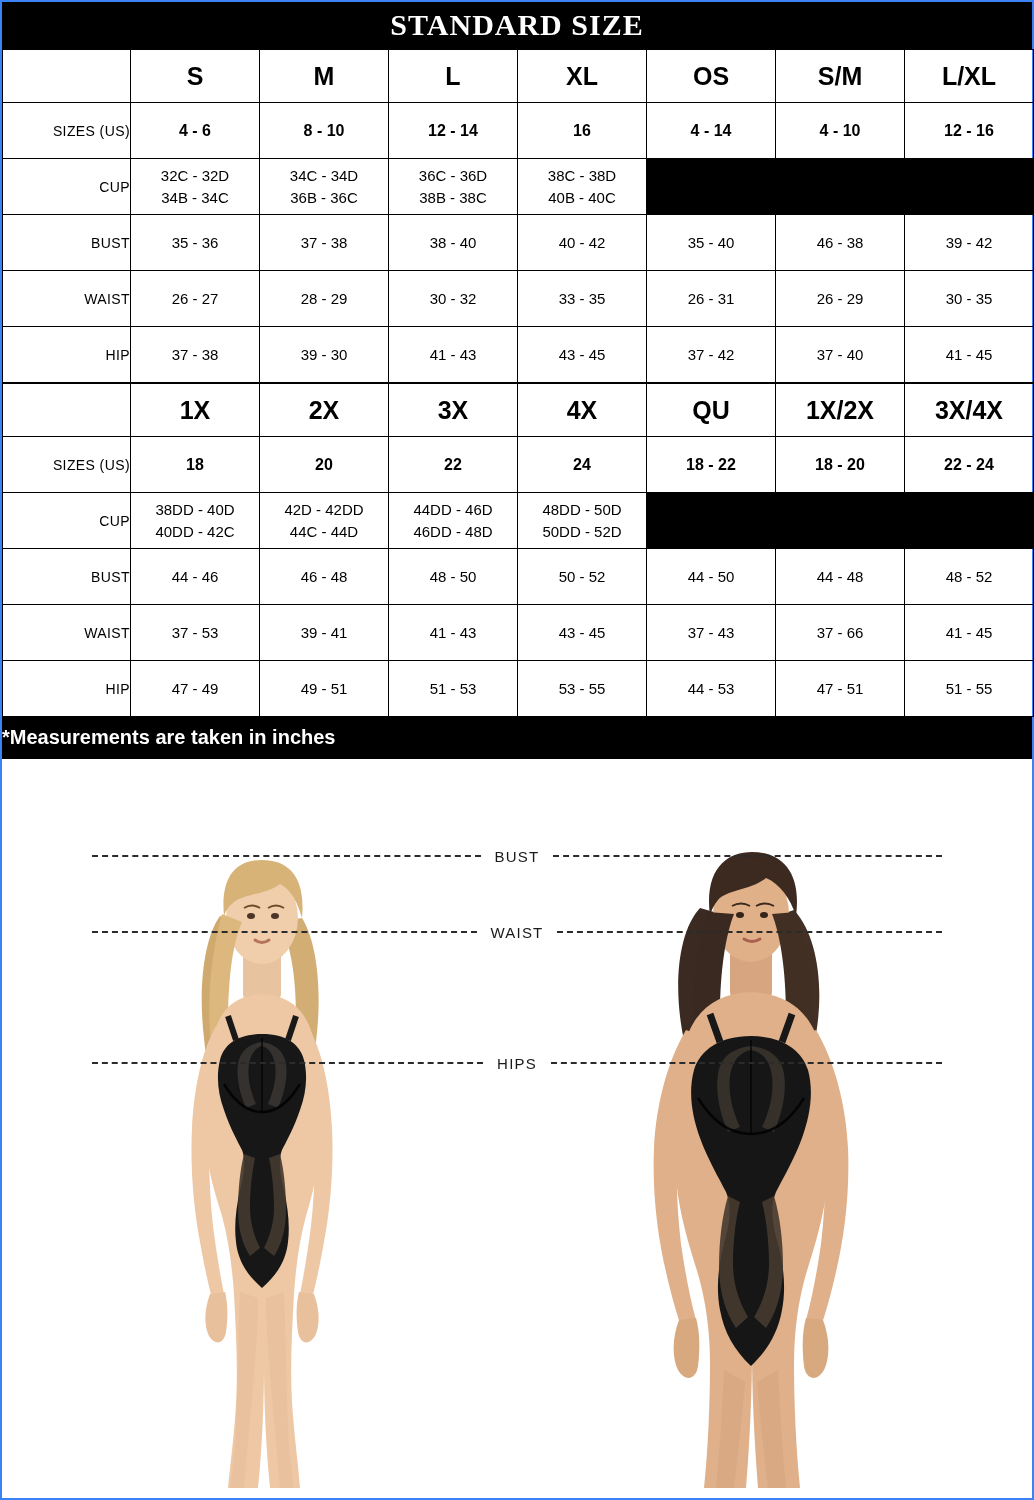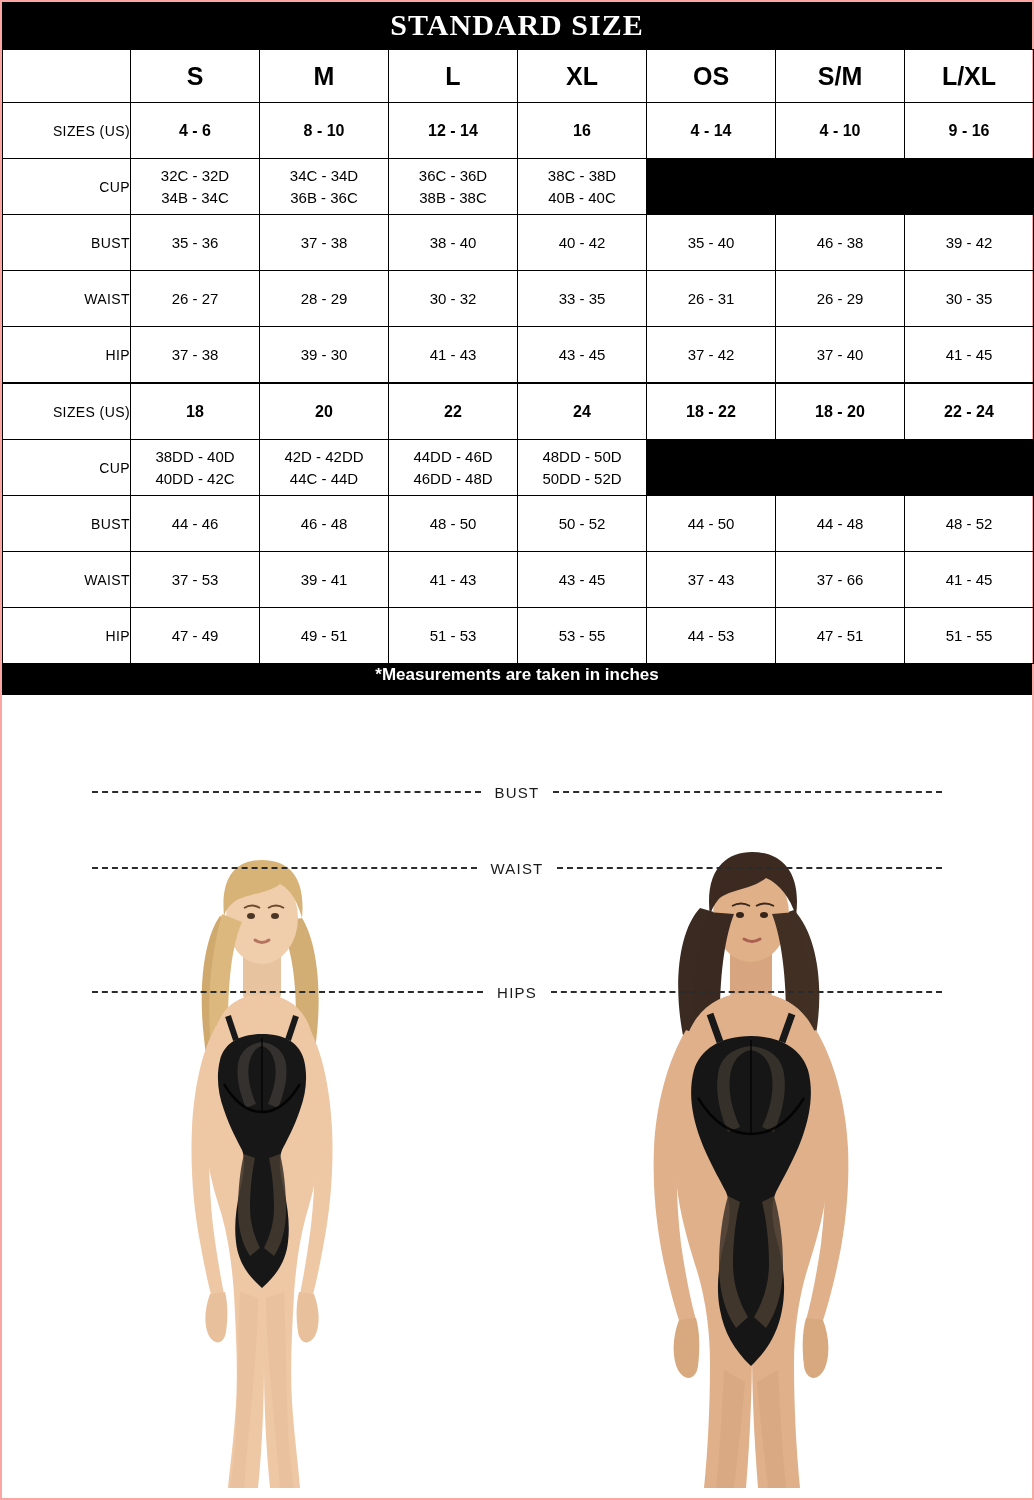--- a/index.html
+++ b/index.html
@@ -12,21 +12,21 @@
     height: 1500px;
     font-family: "Liberation Sans", sans-serif;
     color: #000;
     overflow: hidden;
   }
   .page {
     width: 1034px;
     height: 1500px;
     position: relative;
     box-sizing: border-box;
-    border: 2px solid #fca5a5;
+    border: 2px solid #3b82f6;
     background: #fff;
     display: flex;
     flex-direction: column;
   }
   
   .section-title {
     background: #000;
     color: #fff;
     text-align: center;
     font-family: "Liberation Serif", serif;
@@ -79,24 +79,23 @@
   td.cup-cell .l2 { display: block; }
   
   col.c0 { width: 128px; }
   col.cx { width: 129px; }
   col.cl { width: 129px; }
 
   
   .footnote {
     background: #000;
     color: #fff;
-    text-align: center;
-    font-size: 17px;
+    font-size: 20px;
     font-weight: bold;
-    padding: 1px 0 10px 0;
+    padding: 9px 0 10px 0;
   }
   
   .figure-area {
     position: relative;
     flex: 1 1 auto;
     background: #fff;
     overflow: hidden;
   }
   .measure-line {
     position: absolute;
@@ -155,21 +154,21 @@
           <th class="size-head">L/XL</th>
         </tr>
         <tr>
           <td class="rowlabel">SIZES (US)</td>
           <td class="bold-cell">4 - 6</td>
           <td class="bold-cell">8 - 10</td>
           <td class="bold-cell">12 - 14</td>
           <td class="bold-cell">16</td>
           <td class="bold-cell">4 - 14</td>
           <td class="bold-cell">4 - 10</td>
-          <td class="bold-cell">9 - 16</td>
+          <td class="bold-cell">12 - 16</td>
         </tr>
         <tr>
           <td class="rowlabel">CUP</td>
           <td class="cup-cell"><span>32C - 32D</span><span class="l2">34B - 34C</span></td>
           <td class="cup-cell"><span>34C - 34D</span><span class="l2">36B - 36C</span></td>
           <td class="cup-cell"><span>36C - 36D</span><span class="l2">38B - 38C</span></td>
           <td class="cup-cell"><span>38C - 38D</span><span class="l2">40B - 40C</span></td>
           <td class="black-cell"></td>
           <td class="black-cell"></td>
           <td class="black-cell"></td>
@@ -213,20 +212,30 @@
       <col class="c0">
         <col class="cx">
         <col class="cx">
         <col class="cx">
         <col class="cx">
         <col class="cl">
         <col class="cl">
         <col class="cl">
     </colgroup>
     <tbody id="plus-body">
+        <tr>
+          <th class="size-head"></th>
+          <th class="size-head">1X</th>
+          <th class="size-head">2X</th>
+          <th class="size-head">3X</th>
+          <th class="size-head">4X</th>
+          <th class="size-head">QU</th>
+          <th class="size-head">1X/2X</th>
+          <th class="size-head">3X/4X</th>
+        </tr>
         <tr>
           <td class="rowlabel">SIZES (US)</td>
           <td class="bold-cell">18</td>
           <td class="bold-cell">20</td>
           <td class="bold-cell">22</td>
           <td class="bold-cell">24</td>
           <td class="bold-cell">18 - 22</td>
           <td class="bold-cell">18 - 20</td>
           <td class="bold-cell">22 - 24</td>
         </tr>
@@ -427,20 +436,20 @@
       <div class="measure-label">BUST</div>
       <div class="dash" style="margin-right:90px;"></div>
     </div>
 
     <div class="measure-line" style="top:164px;">
       <div class="dash" style="margin-left:90px;"></div>
       <div class="measure-label">WAIST</div>
       <div class="dash" style="margin-right:90px;"></div>
     </div>
 
-    <div class="measure-line" style="top:288px;justify-content:center;">
+    <div class="measure-line" style="top:295px;justify-content:center;">
       <div class="dash" style="margin-left:90px;"></div>
       <div class="measure-label">HIPS</div>
       <div class="dash" style="margin-right:90px;"></div>
     </div>
 
   </div>
 </div>
 
 </body></html>

